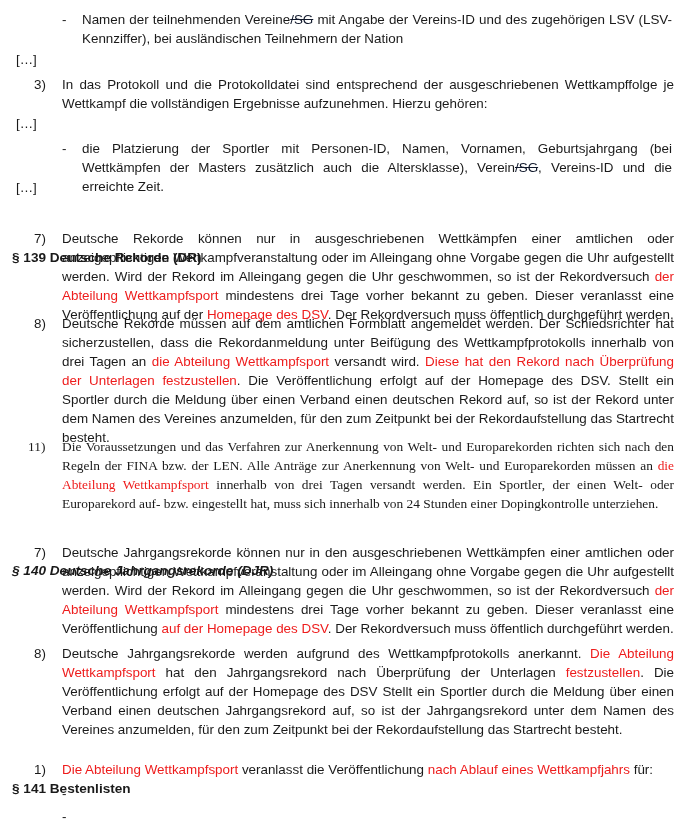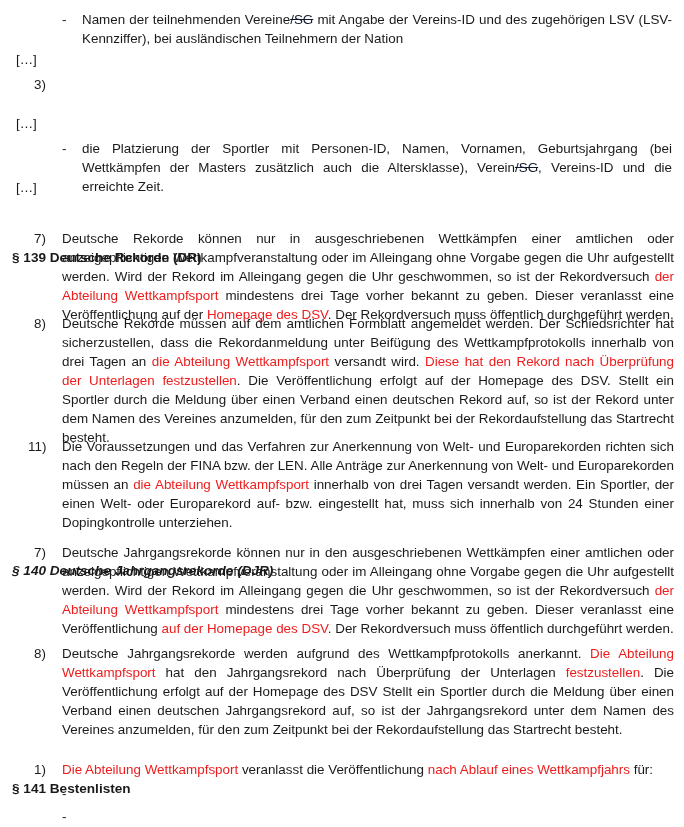--- a/index.html
+++ b/index.html
@@ -23,20 +23,21 @@
 
 <div class="dash-item" style="top:10px;">
   <span class="dash">-</span>
   <span>Namen der teilnehmenden Vereine</span><span class="strike">/SG</span><span> mit Angabe der Vereins-ID und des zugehörigen LSV (LSV-Kennziffer), bei ausländischen Teilnehmern der Nation</span>
 </div>
 
 <div class="ellipsis" style="top:50px;">[…]</div>
 
 <div class="num-item" style="top:75px; width:612px;">
   <span class="num">3)</span>
+  <span>In das Protokoll und die Protokolldatei sind entsprechend der ausgeschriebenen Wettkampffolge je Wettkampf die vollständigen Ergebnisse aufzunehmen. Hierzu gehören:</span>
 </div>
 
 <div class="ellipsis" style="top:114px;">[…]</div>
 
 <div class="dash-item" style="top:139px; width:590px;">
   <span class="dash">-</span>
   <span>die Platzierung der Sportler mit Personen-ID, Namen, Vornamen, Geburtsjahrgang (bei Wettkämpfen der Masters zusätzlich auch die Altersklasse), Verein</span><span class="strike">/SG</span><span>, Vereins-ID und die erreichte Zeit.</span>
 </div>
 
 <div class="ellipsis" style="top:178px;">[…]</div>
@@ -46,21 +47,21 @@
 <div class="num-item" style="top:229px; width:612px;">
   <span class="num">7)</span>
   <span>Deutsche Rekorde können nur in ausgeschriebenen Wettkämpfen einer amtlichen oder anzeigepflichtigen Wettkampfveranstaltung oder im Alleingang ohne Vorgabe gegen die Uhr aufgestellt werden. Wird der Rekord im Alleingang gegen die Uhr geschwommen, so ist der Rekordversuch </span><span class="red">der Abteilung Wettkampfsport</span><span> mindestens drei Tage vorher bekannt zu geben. Dieser veranlasst eine Veröffentlichung auf der </span><span class="red">Homepage des DSV</span><span>. Der Rekordversuch muss öffentlich durchgeführt werden.</span>
 </div>
 
 <div class="num-item" style="top:314px; width:612px;">
   <span class="num">8)</span>
   <span>Deutsche Rekorde müssen auf dem amtlichen Formblatt angemeldet werden. Der Schiedsrichter hat sicherzustellen, dass die Rekordanmeldung unter Beifügung des Wettkampfprotokolls innerhalb von drei Tagen an </span><span class="red">die Abteilung Wettkampfsport</span><span> versandt wird. </span><span class="red">Diese hat den Rekord nach Überprüfung der Unterlagen festzustellen</span><span>. Die Veröffentlichung erfolgt auf der Homepage des DSV. Stellt ein Sportler durch die Meldung über einen Verband einen deutschen Rekord auf, so ist der Rekord unter dem Namen des Vereines anzumelden, für den zum Zeitpunkt bei der Rekordaufstellung das Startrecht besteht.</span>
 </div>
 
-<div class="num-item wide" style="top:437px; width:612px;">
+<div class="num-item wide" style="top:437px; width:612px;font-family:Liberation Serif, serif;">
   <span class="num">11)</span>
   <span>Die Voraussetzungen und das Verfahren zur Anerkennung von Welt- und Europarekorden richten sich nach den Regeln der FINA bzw. der LEN. Alle Anträge zur Anerkennung von Welt- und Europarekorden müssen an </span><span class="red">die Abteilung Wettkampfsport</span><span> innerhalb von drei Tagen versandt werden. Ein Sportler, der einen Welt- oder Europarekord auf- bzw. eingestellt hat, muss sich innerhalb von 24 Stunden einer Dopingkontrolle unterziehen.</span>
 </div>
 
 <div class="heading" style="top:519px;font-style:italic;">§ 140 Deutsche Jahrgangsrekorde (DJR)</div>
 
 <div class="num-item" style="top:543px; width:612px;">
   <span class="num">7)</span>
   <span>Deutsche Jahrgangsrekorde können nur in den ausgeschriebenen Wettkämpfen einer amtlichen oder anzeigepflichtigen Wettkampfveranstaltung oder im Alleingang ohne Vorgabe gegen die Uhr aufgestellt werden. Wird der Rekord im Alleingang gegen die Uhr geschwommen, so ist der Rekordversuch </span><span class="red">der Abteilung Wettkampfsport</span><span> mindestens drei Tage vorher bekannt zu geben. Dieser veranlasst eine Veröffentlichung </span><span class="red">auf der Homepage des DSV</span><span>. Der Rekordversuch muss öffentlich durchgeführt werden.</span>
 </div>

